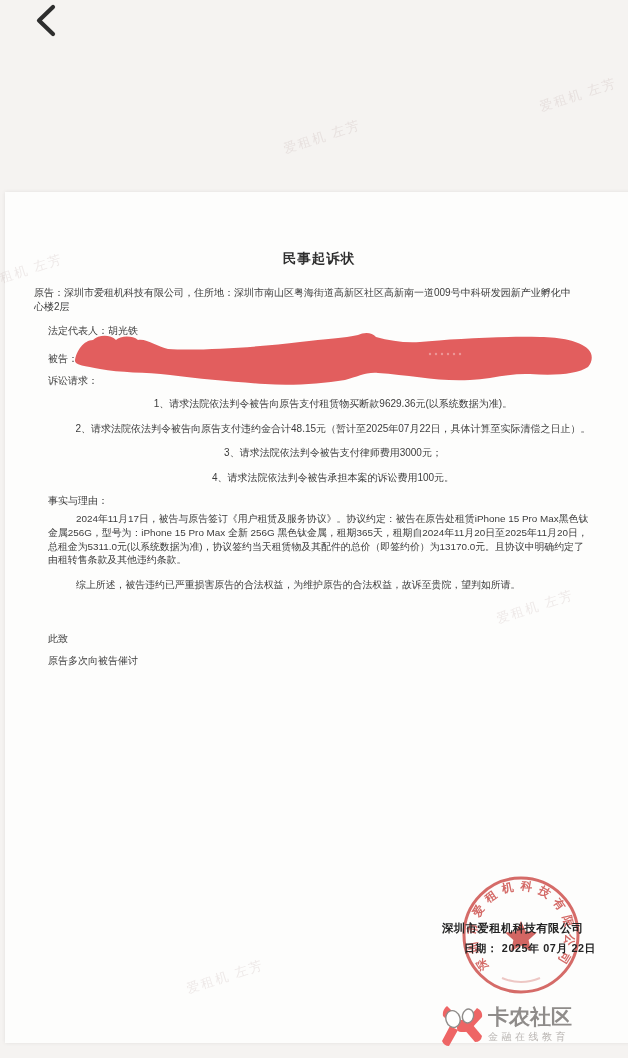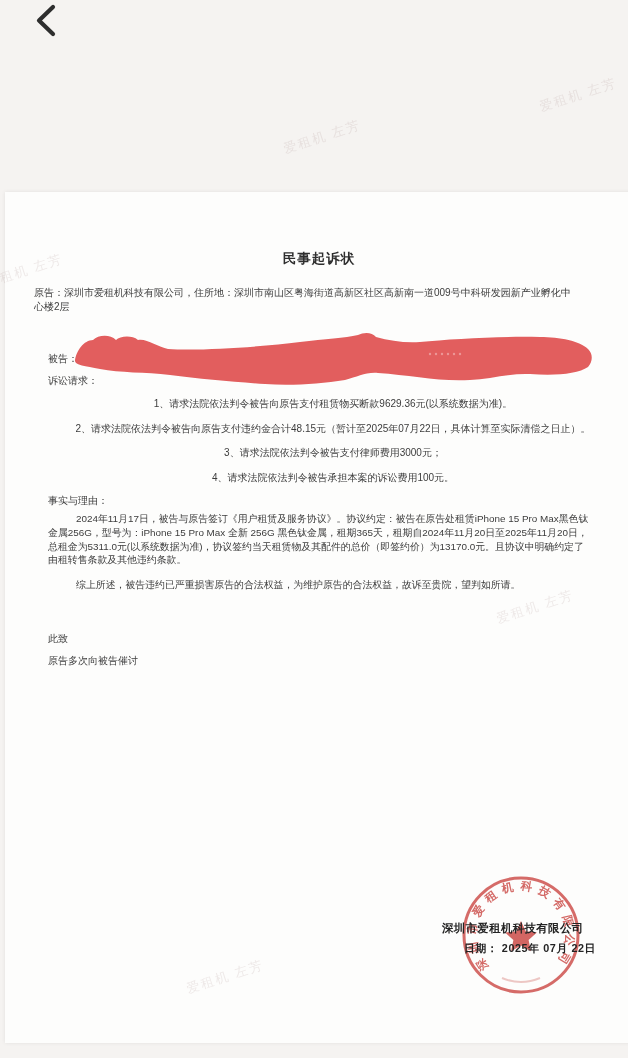--- a/index.html
+++ b/index.html
@@ -80,20 +80,23 @@
 <div class="wm wm6">爱租机 左芳</div>
 
 <div class="page">
 
   <div class="doc-title">民事起诉状</div>
 
   <div class="party-block doc-text">
     <p><span>原告：</span><span>深圳市爱租机科技有限公司，住所地：深圳市南山区粤海街道高新区社区高新南一道009号中科研发园新产业孵化中心楼2层</span></p>
   </div>
 
+  <div class="line-legalrep doc-text">
+    <span>法定代表人：</span><span>胡光铁</span>
+  </div>
 
   <div class="line-defendant doc-text">
     <span>被告：</span>
   </div>
 
   <svg class="redaction-svg" viewBox="0 0 540 66">
     <path fill="#e25e5e" d="M15,34
       C16,24 24,13 33,13
       C38,8 50,7 56,13
       C60,9 72,8 78,13
@@ -148,14 +151,31 @@
     <text font-size="11.5" fill="#c8403c" opacity="0.78" letter-spacing="6" font-weight="bold">
       <textPath href="#sealArc" startOffset="0">深圳市爱租机科技有限公司</textPath>
     </text>
     <polygon points="75,61 79.7,71.3 90.9,72.5 82.6,80.1 84.9,91.2 75,85.5 65.1,91.2 67.4,80.1 59.1,72.5 70.3,71.3" fill="#c8403c" opacity="0.8"></polygon>
     <path d="M56,118 q19,8 38,0" fill="none" stroke="#d98580" stroke-width="2" opacity="0.45"></path>
   </svg>
 
   <div class="sig-company">深圳市爱租机科技有限公司</div>
   <div class="sig-date">日期： 2025年 07月 22日</div>
 
+  <div class="logo-block">
+    <svg class="logo-mark" viewBox="0 0 42 44">
+
+      <path d="M6,2 L20,16 L14,24 L2,12 Q1,6 6,2 Z" fill="#ee6565"></path>
+      <path d="M36,4 L24,18 L30,25 L41,13 Q42,7 36,4 Z" fill="#ee6565"></path>
+      <path d="M22,24 L34,38 Q40,38 41,32 L31,20 Z" fill="#ee6565"></path>
+      <path d="M17,26 L8,42 Q3,42 1,37 L9,22 Z" fill="#ee6565"></path>
+      <rect x="16" y="16" width="12" height="12" rx="4" fill="#ee6565"></rect>
+
+      <ellipse cx="12" cy="15" rx="7" ry="8.5" fill="#ffffff" stroke="#8f8c8a" stroke-width="1.4" transform="rotate(-18 12 15)"></ellipse>
+      <ellipse cx="27" cy="12" rx="5.5" ry="7" fill="#ffffff" stroke="#8f8c8a" stroke-width="1.4" transform="rotate(14 27 12)"></ellipse>
+    </svg>
+    <div class="logo-texts">
+      <div class="logo-title">卡农社区</div>
+      <div class="logo-subtitle">金融在线教育</div>
+    </div>
+  </div>
 
 </div>
 
 </body></html>

